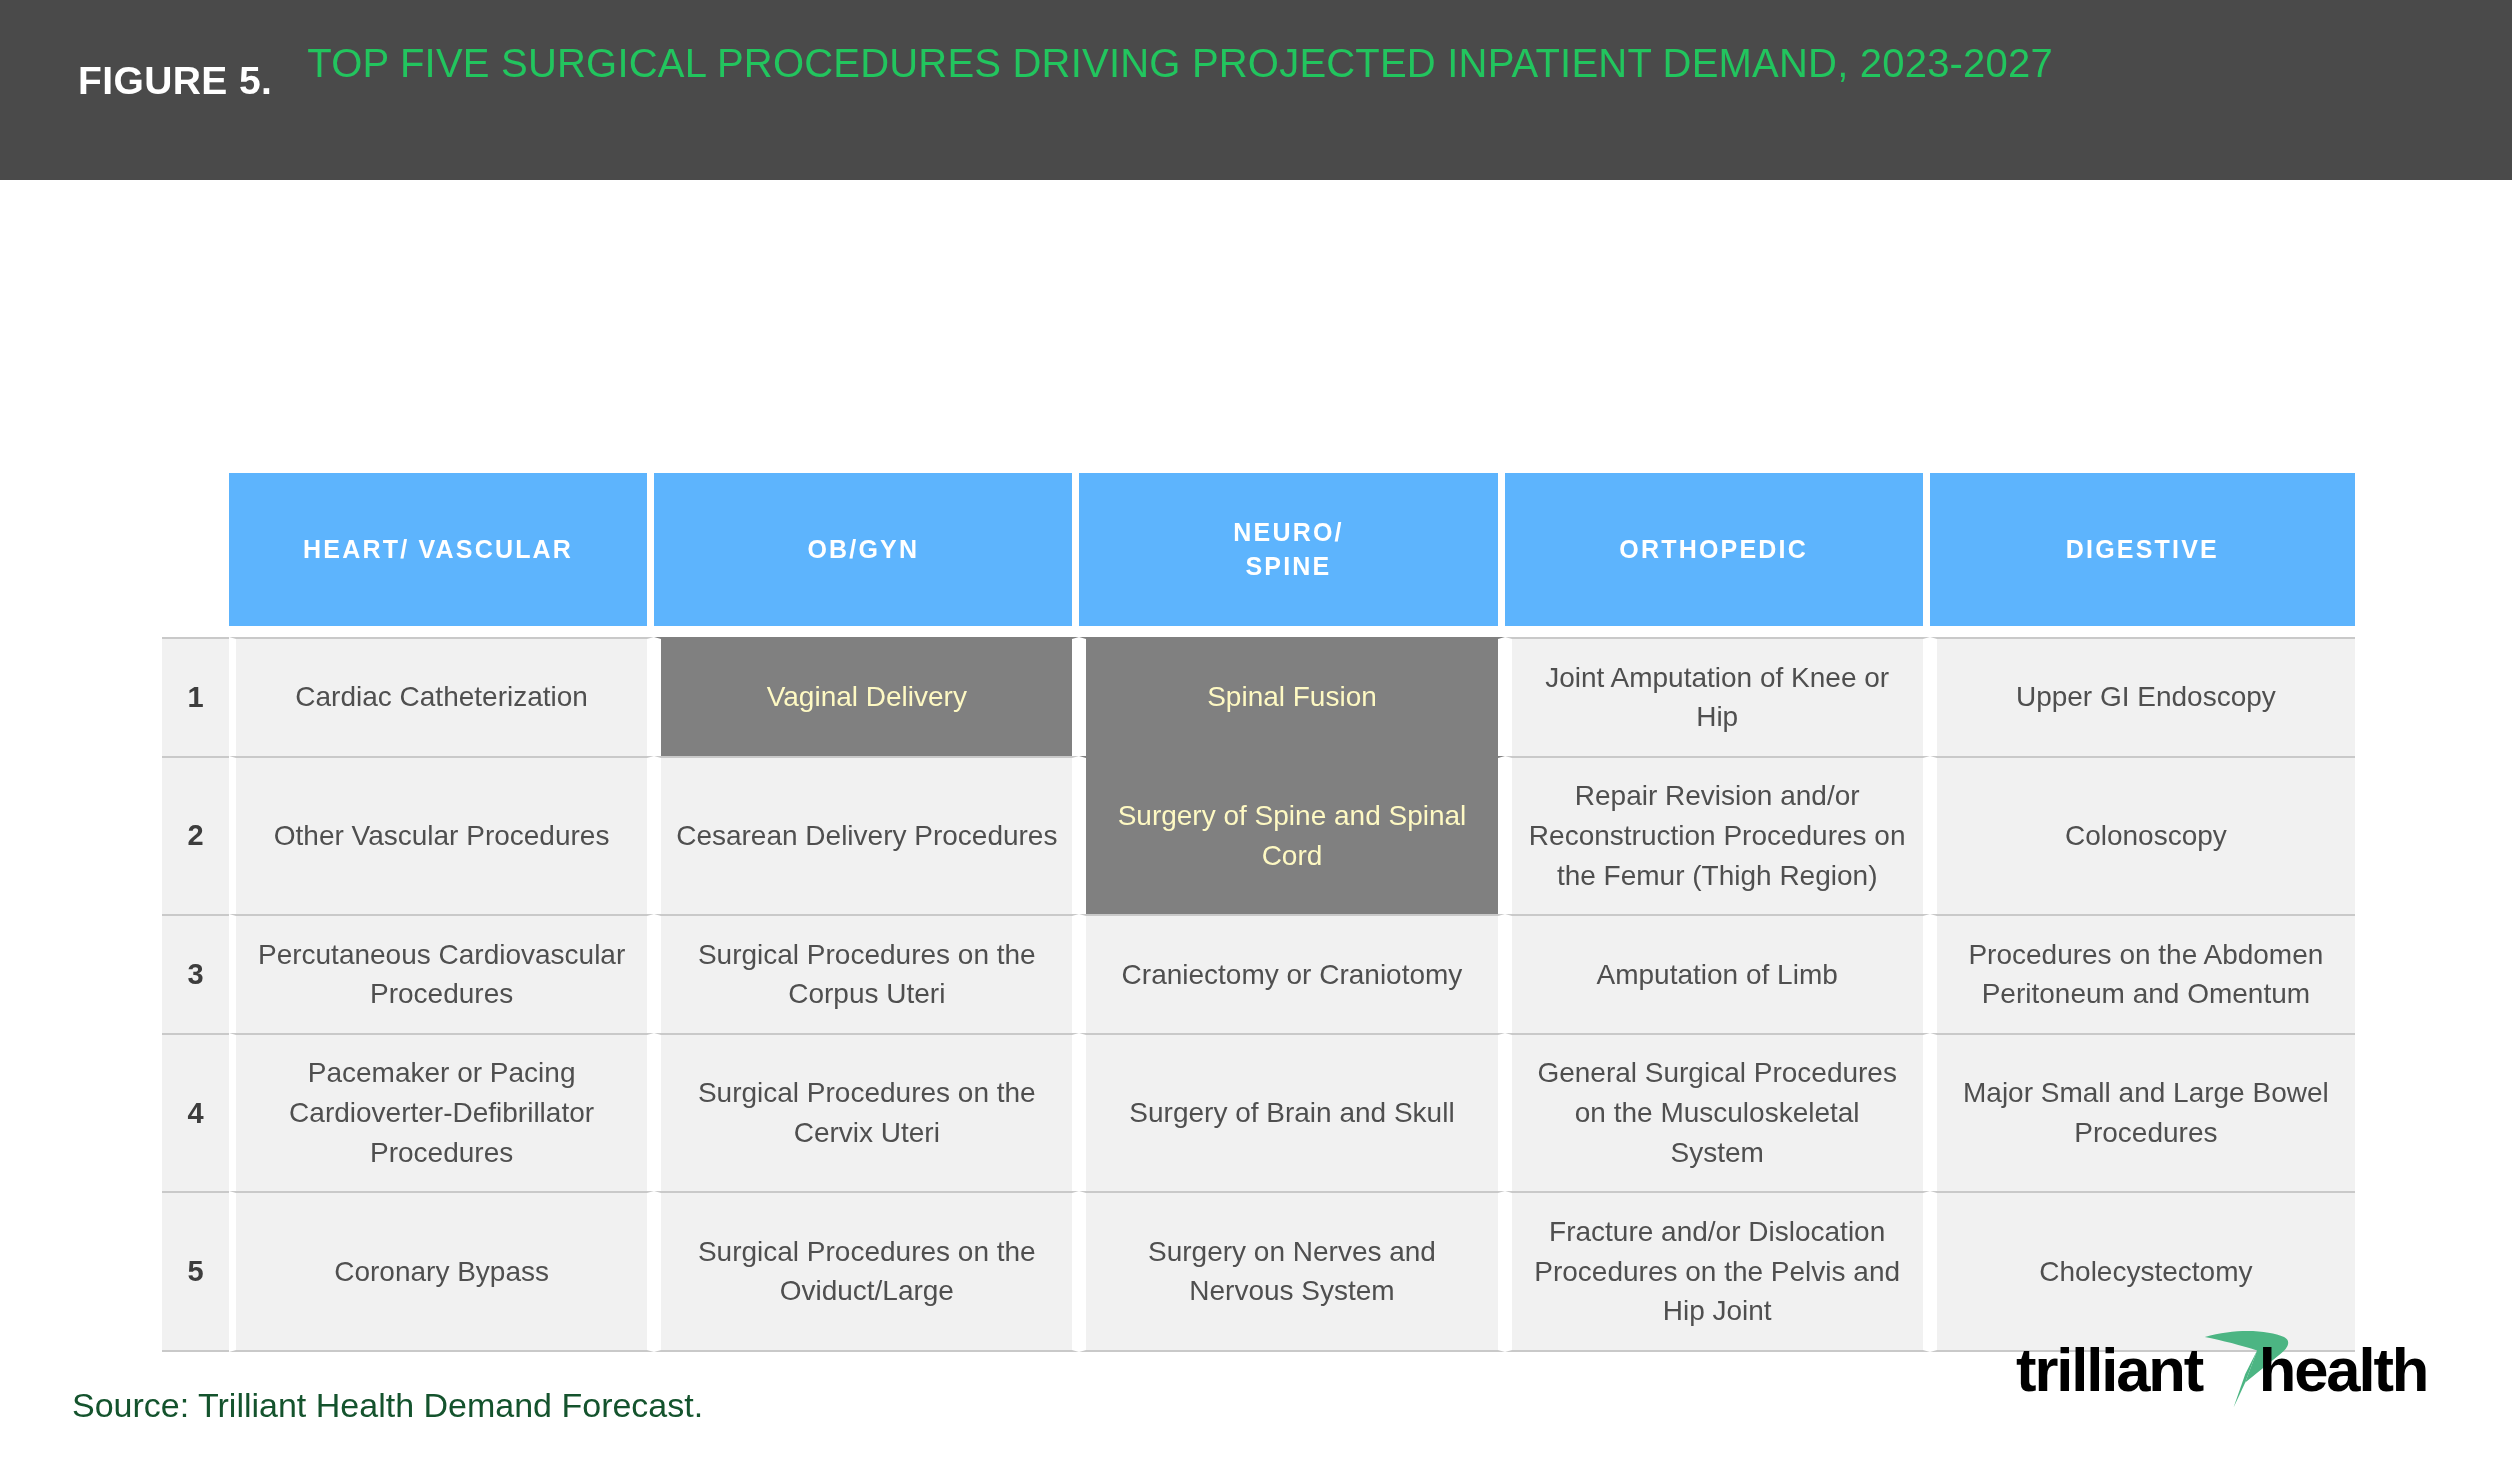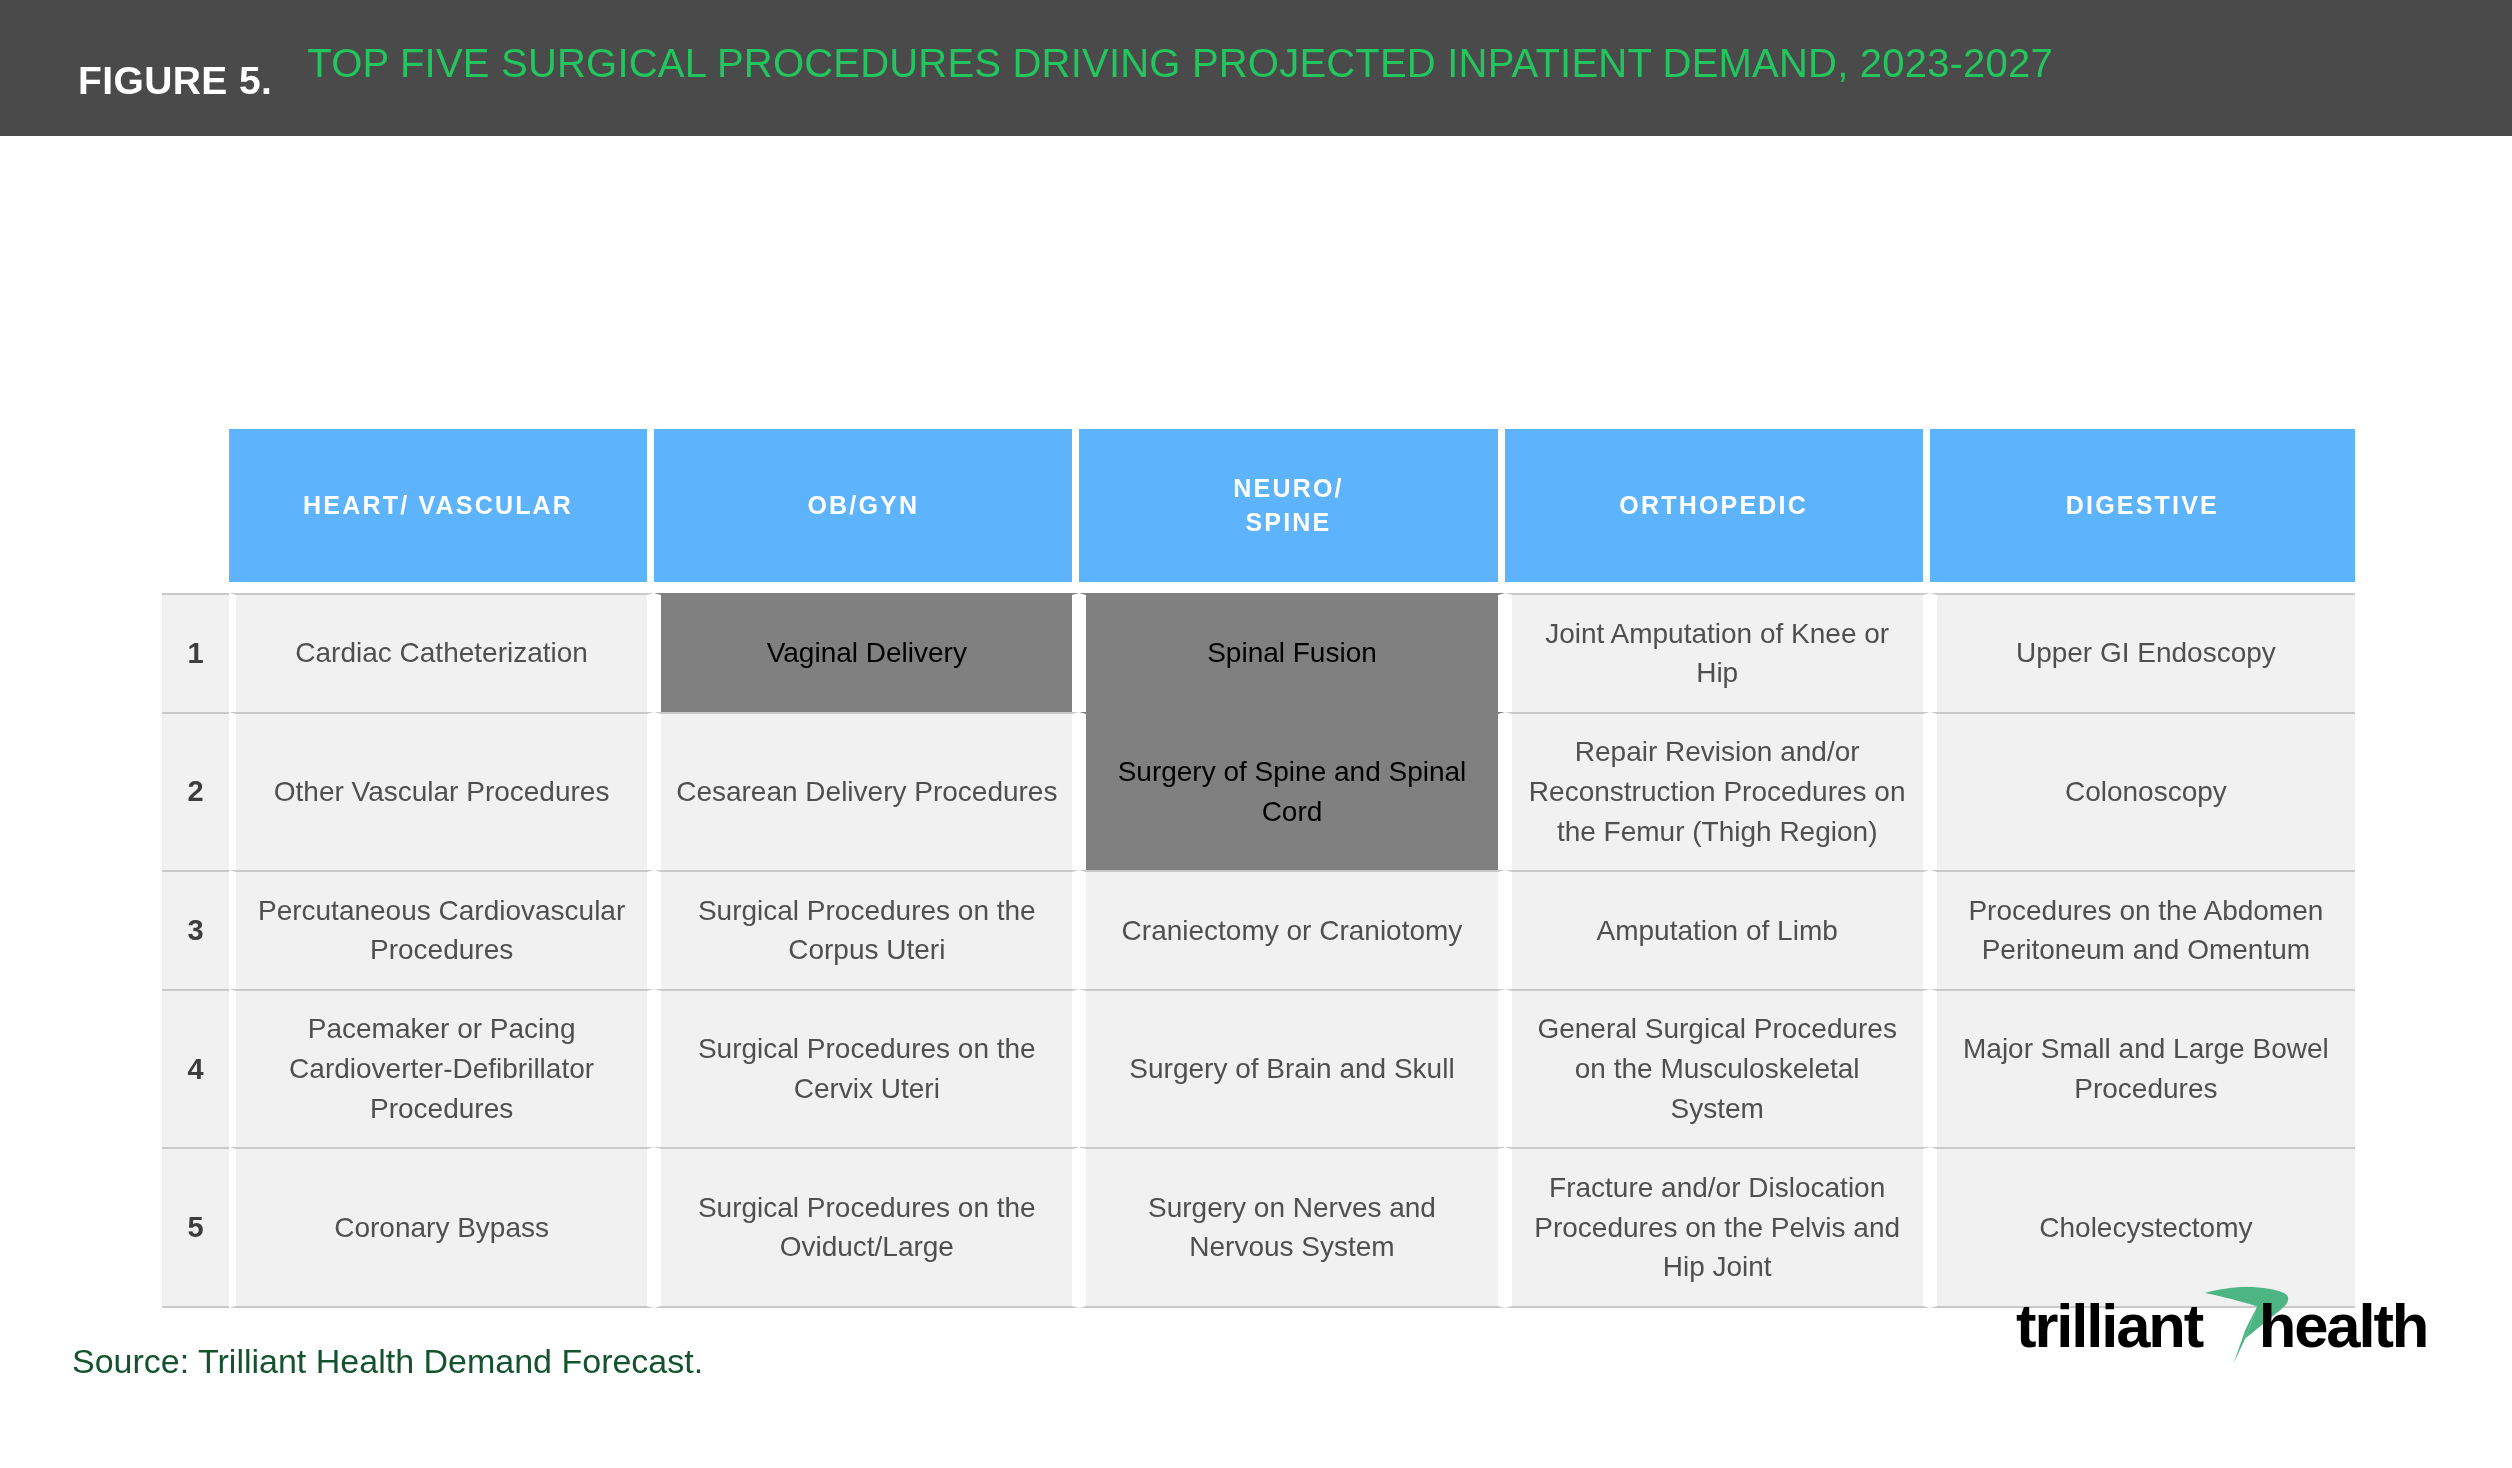--- a/index.html
+++ b/index.html
@@ -8,21 +8,21 @@
     width: 2512px;
     height: 1468px;
     background: #ffffff;
     font-family: "Liberation Sans", sans-serif;
     overflow: hidden;
   }
 
   
   .title-bar {
     width: 2512px;
-    height: 136px;
+    height: 180px;
     background: #4a4a4a;
     display: flex;
     align-items: flex-start;
     padding: 39px 0 0 0;
   }
   .figure-label {
     color: #ffffff;
     font-size: 39px;
     font-weight: 700;
     letter-spacing: 0.4px;
@@ -114,21 +114,21 @@
     border-top: 2.5px solid #c9c9c9;
     border-right: 7.6px solid #ffffff;
     border-left: 7.6px solid #ffffff;
     padding: 18.6px 13.5px;
   }
   td.cell.last { border-right: none; }
   tbody tr:last-child td.cell { border-bottom: 2.5px solid #c9c9c9; }
 
   td.cell.hl {
     background: #808080;
-    color: #000000;
+    color: #fef9c3;
     border-top-color: #808080;
   }
 
   
   .source {
     position: absolute;
     left: 72px;
     top: 1206px;
     color: #14532d;
     font-size: 34px;

